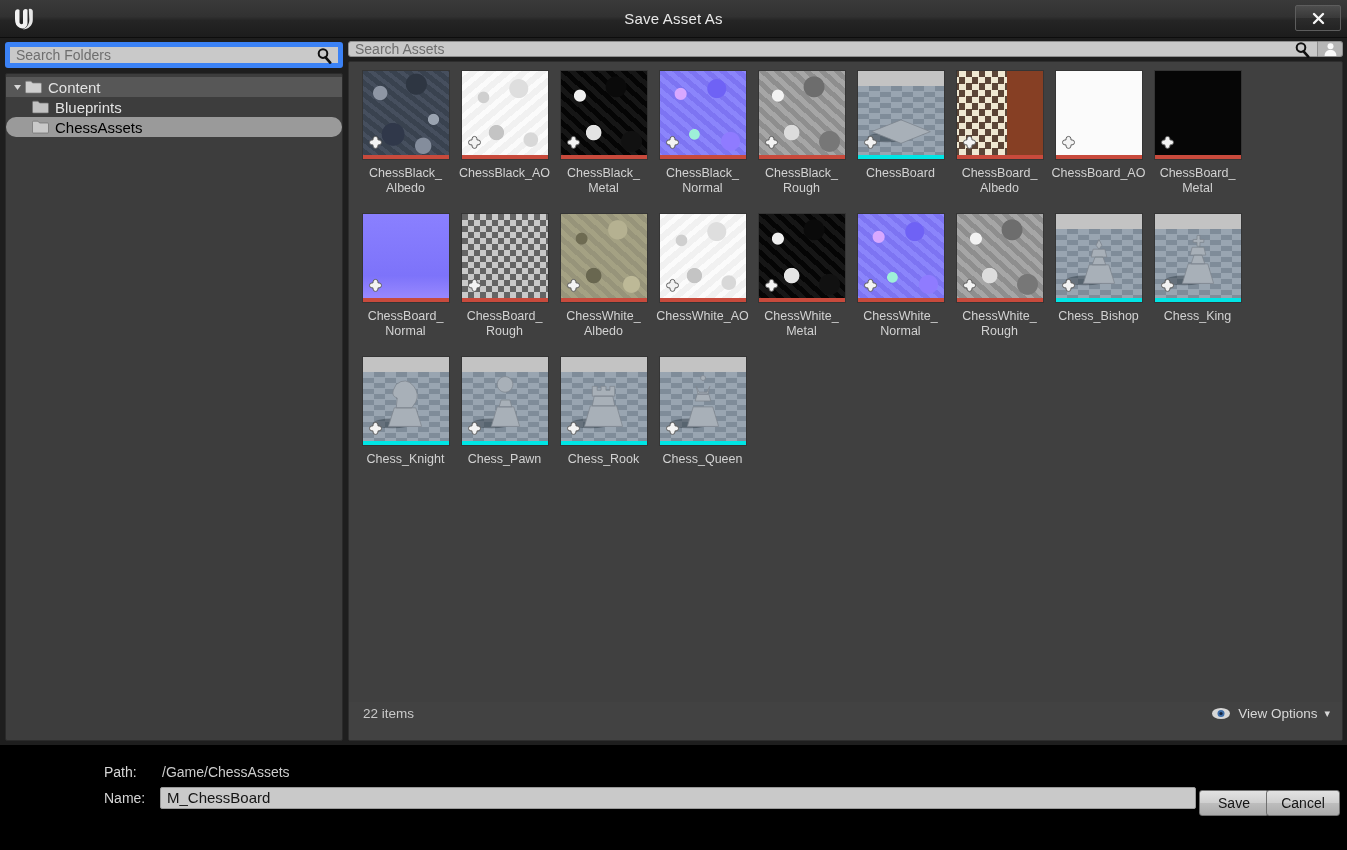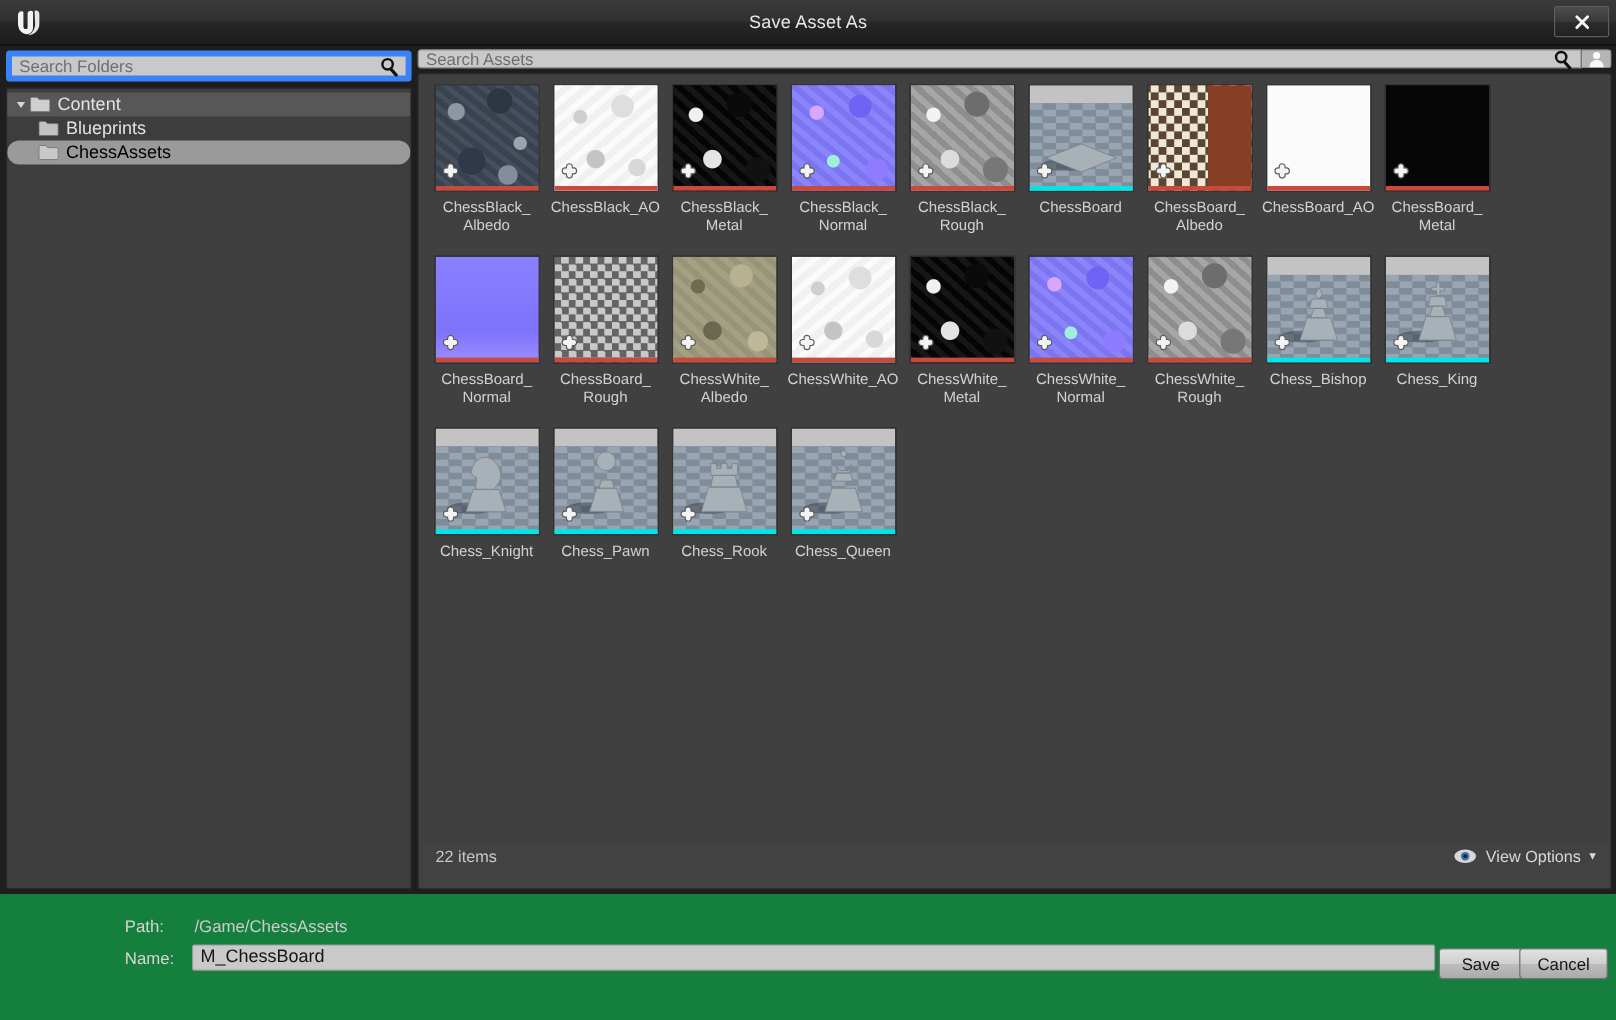--- a/index.html
+++ b/index.html
@@ -213,21 +213,21 @@
   }
   #view-options {
     display: flex; align-items: center; gap: 7px;
     cursor: pointer;
     color: #d8d8d8; font-size: 13.5px;
   }
 
   
   #footer {
     height: 105px; min-height: 105px;
-    background: #15803d;
+    background: #000000;
     position: relative;
     padding-left: 104px;
     padding-top: 14px;
   }
   .f-row { display: flex; align-items: center; height: 26px; }
   .f-label {
     width: 56px;
     color: #d6d6d6;
     font-size: 14px;
   }

